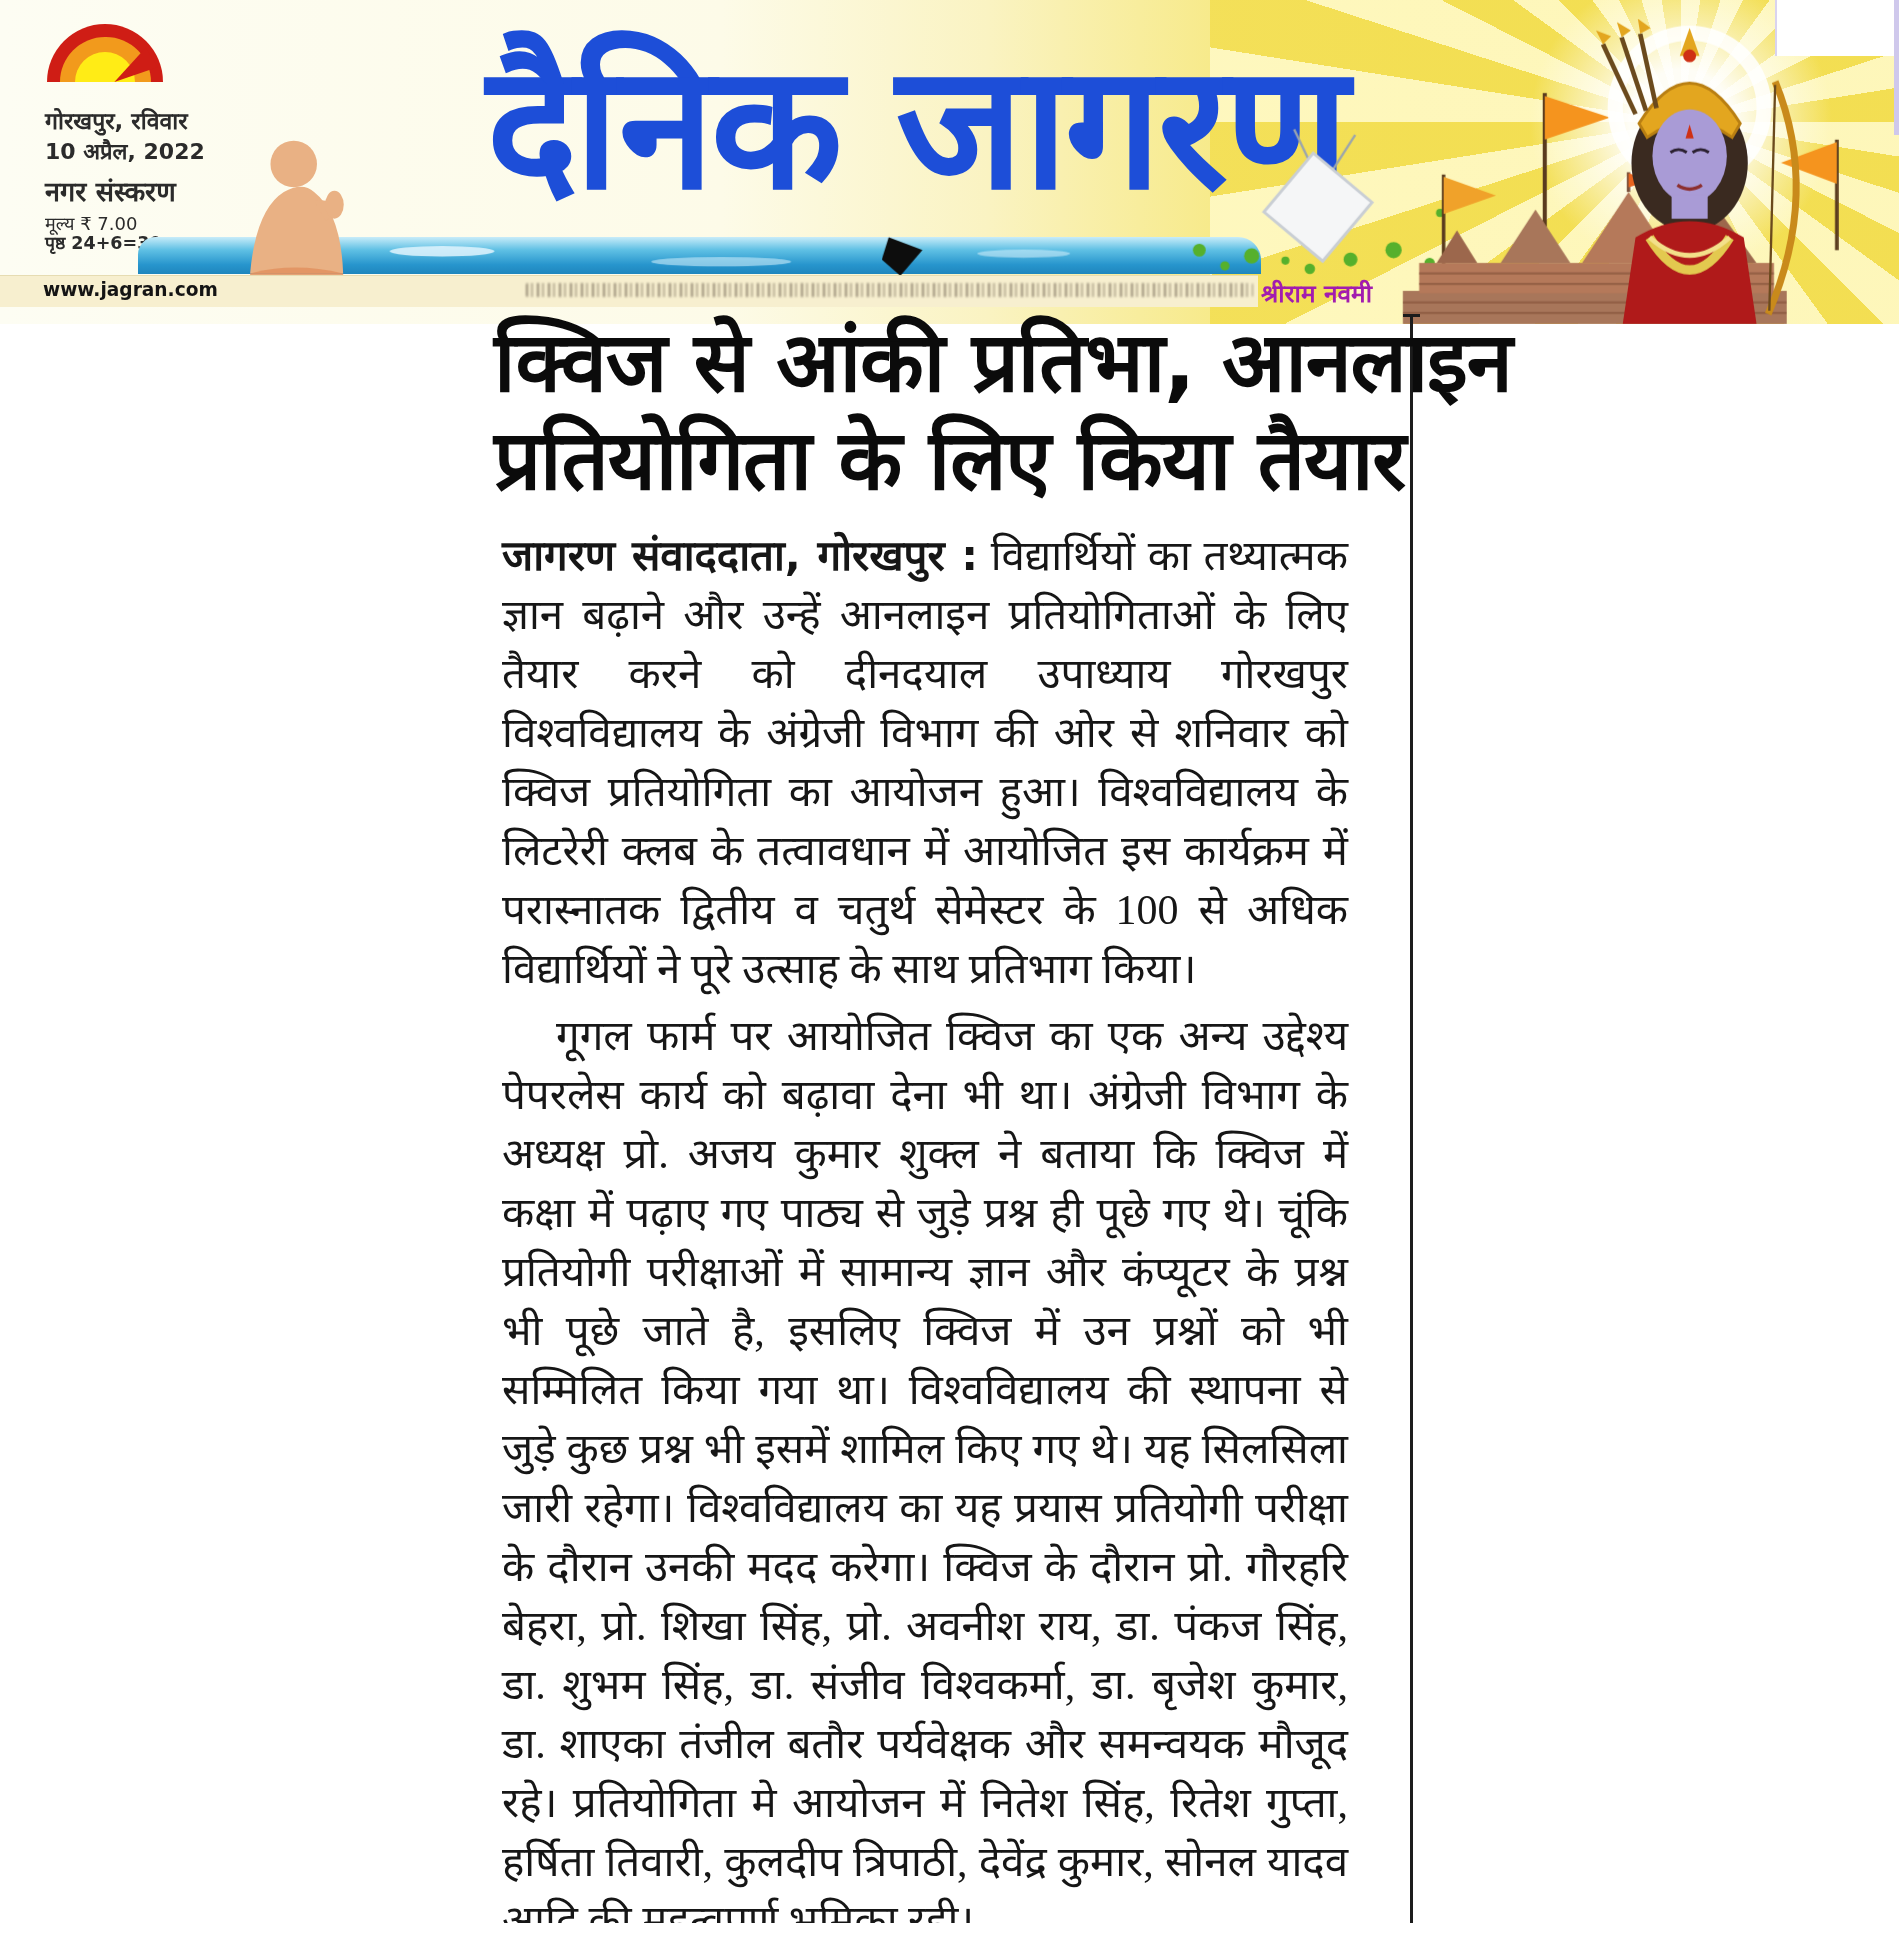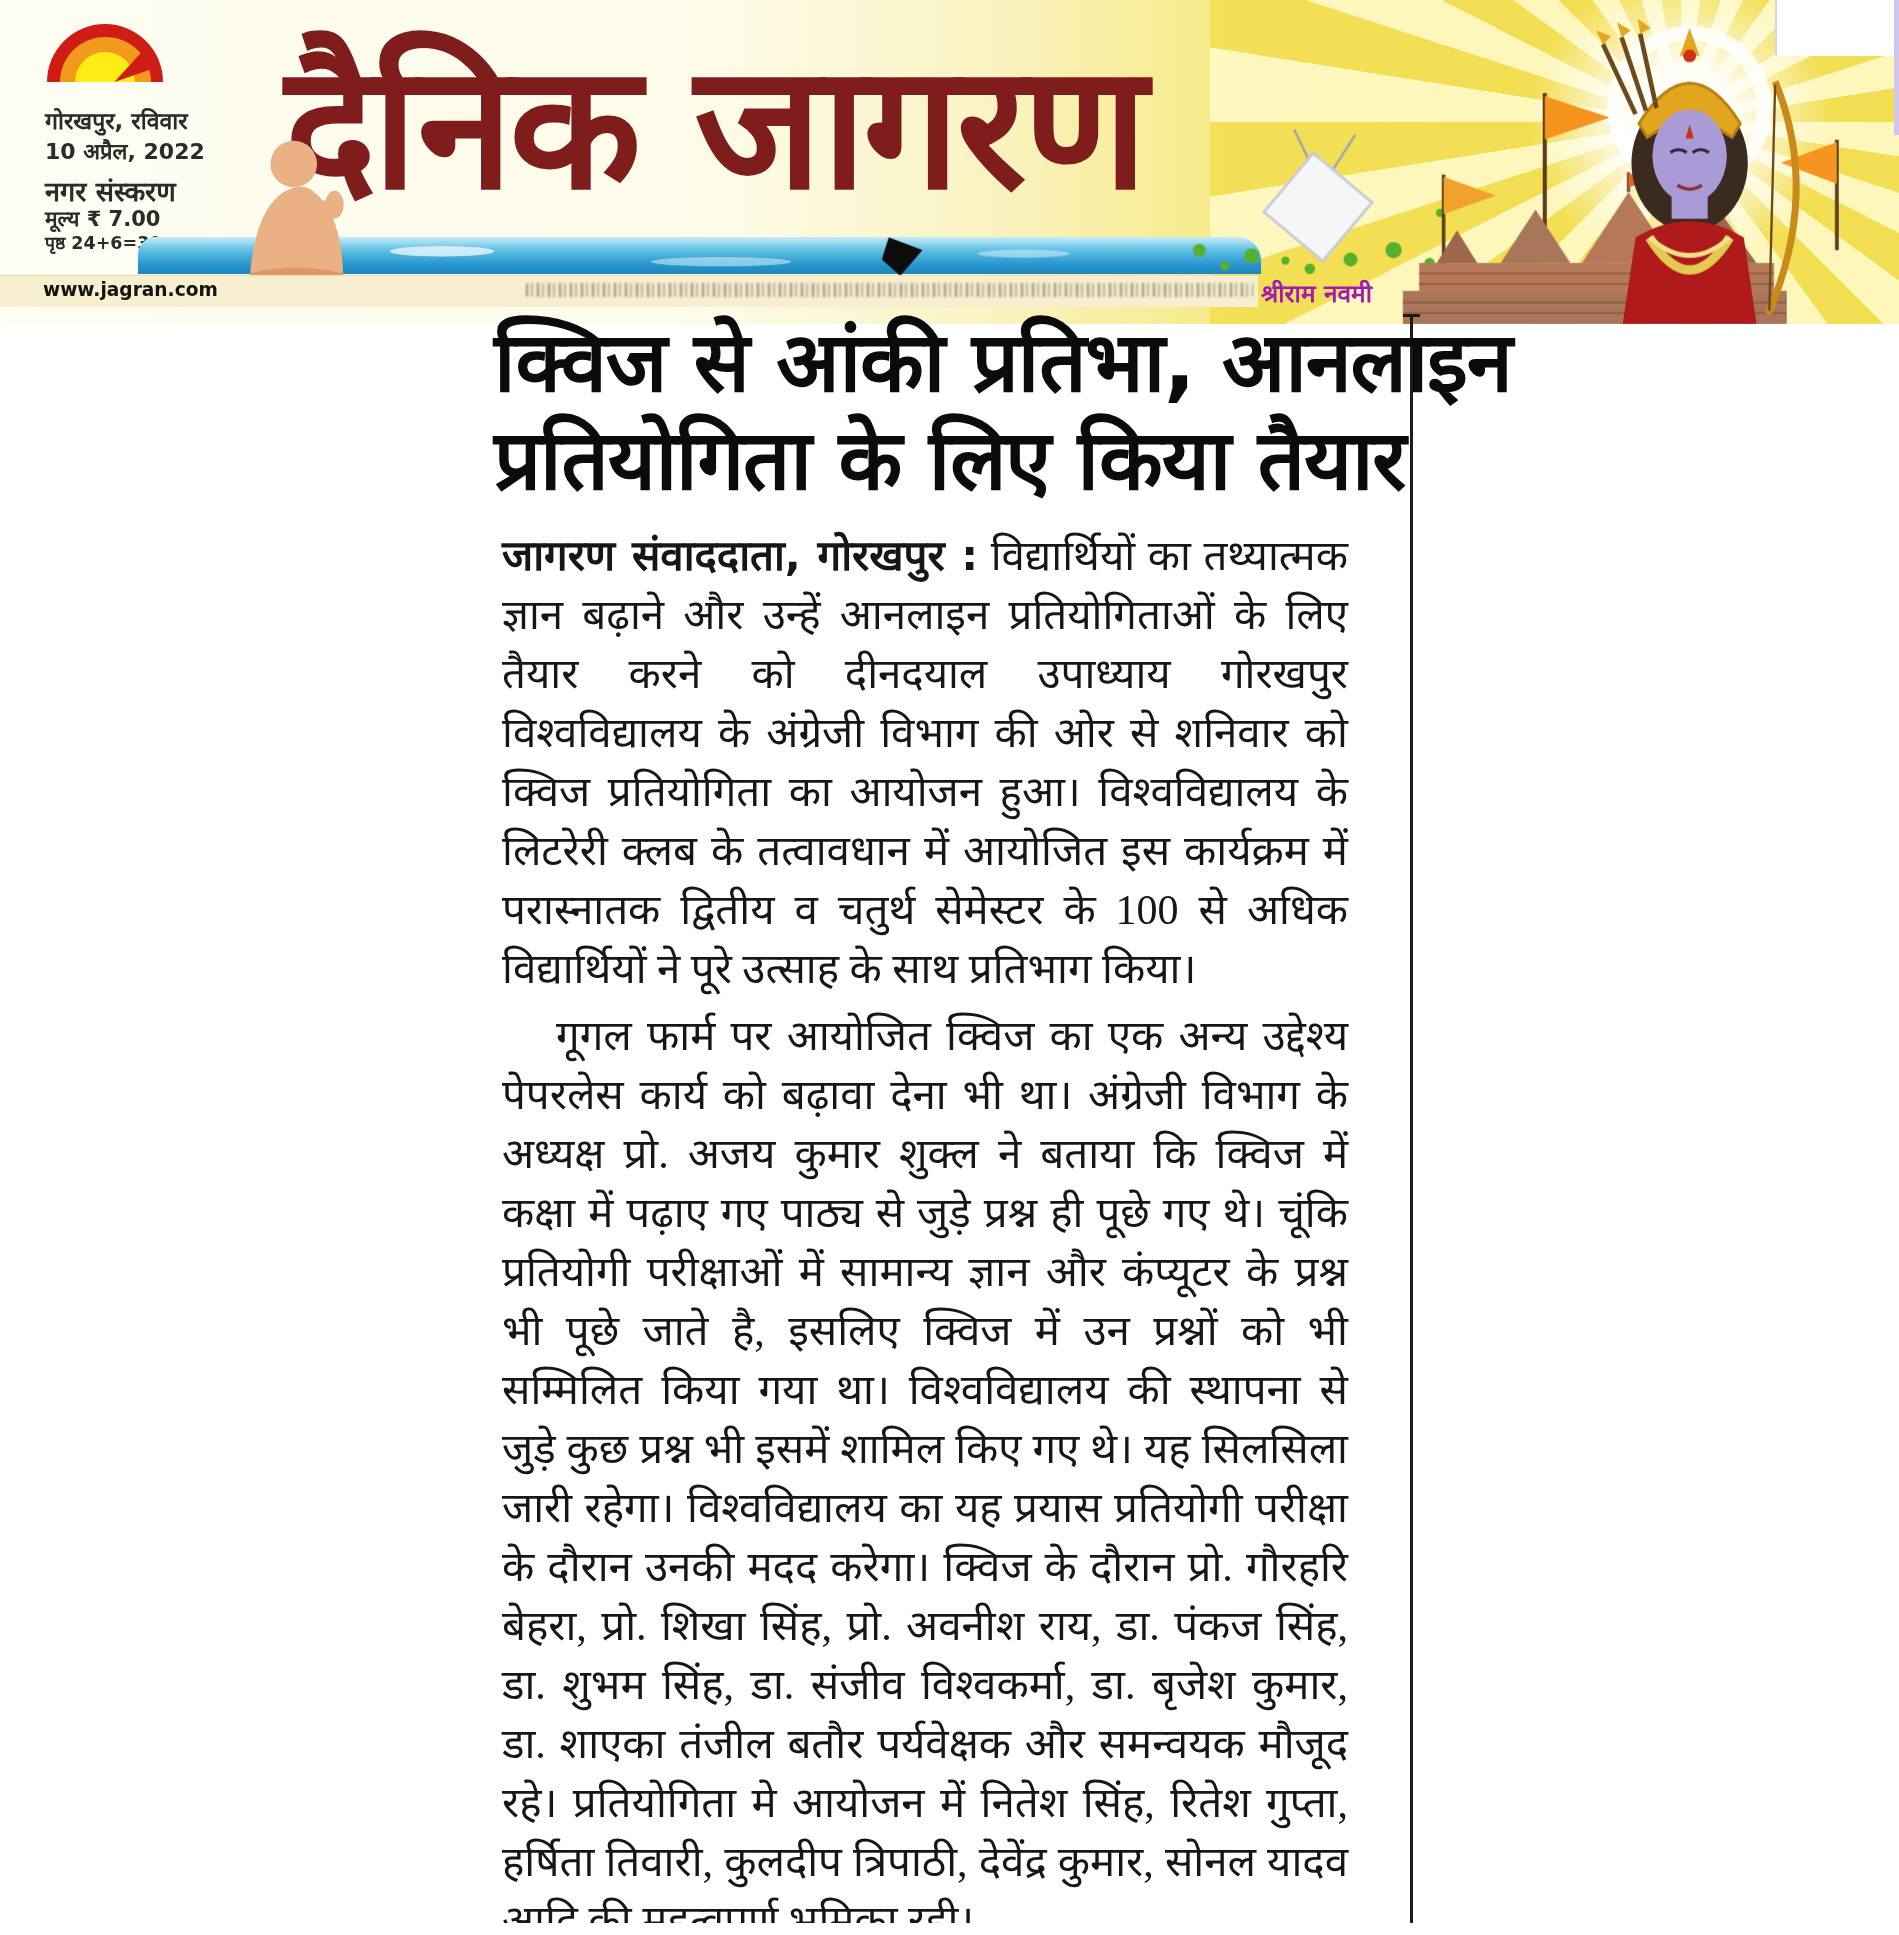--- a/index.html
+++ b/index.html
@@ -23,26 +23,26 @@
   #mh-right-edge{position:absolute;right:0;top:0;width:5.2px;height:135px;background:#cfc8ec;}
   #sun-logo{position:absolute;left:47px;top:24.4px;width:116px;height:58px;}
   .sun-outer{position:absolute;left:0;bottom:0;width:116px;height:58px;background:#cf1d15;border-radius:116px 116px 0 0;}
   .sun-mid{position:absolute;left:12.8px;bottom:0;width:91px;height:45px;background:#f29a1c;border-radius:116px 116px 0 0;}
   .sun-in{position:absolute;left:28px;bottom:0;width:60px;height:30px;background:#ffec16;border-radius:116px 116px 0 0;}
   .sun-wedge{position:absolute;right:4.7px;bottom:15px;width:45px;height:23px;background:#cf1d15;transform:rotate(-32deg);transform-origin:right bottom;clip-path:polygon(0 55%,100% 0,100% 100%);}
   .mh-info{position:absolute;left:45px;color:#2b2b2b;font-family:"DejaVu Sans",sans-serif;white-space:nowrap;}
   #mh-city{top:104px;font-size:23px;font-weight:700;}
   #mh-date{top:135px;font-size:22px;font-weight:700;}
   #mh-edition{top:172px;font-size:27px;font-weight:800;}
-  #mh-price{top:204px;font-size:21px;font-weight:700;}
+  #mh-price{top:211px;font-size:18px;font-weight:400;}
   #mh-pages{top:230px;font-size:17.5px;font-weight:700;}
   #mh-title{
     position:absolute;left:285px;top:10.5px;width:1262px;height:244px;
     font-family:"DejaVu Sans",sans-serif;font-weight:900;font-size:172px;line-height:233px;
-    color:#7f1d1d;letter-spacing:-3.5px;white-space:nowrap;
+    color:#1d4ed8;text-align:center;letter-spacing:-3.5px;white-space:nowrap;
   }
   #festival-label{
     position:absolute;left:1261px;top:276px;width:140px;
     color:#a21caf;font-family:"DejaVu Sans",sans-serif;font-weight:800;font-size:24.4px;white-space:nowrap;
   }
   #water{
     position:absolute;left:138px;top:237px;width:1123px;height:37px;border-radius:17.5px 23px 0 0;
     background:linear-gradient(180deg,#c8ecf9 0%,#5fc0e4 35%,#2795cd 75%,#1f86bd 100%);
   }
   #mh-strip{position:absolute;left:0;top:275px;width:1258px;height:31px;background:#f7efcf;border-top:1.2px solid #e6dcb2;}

